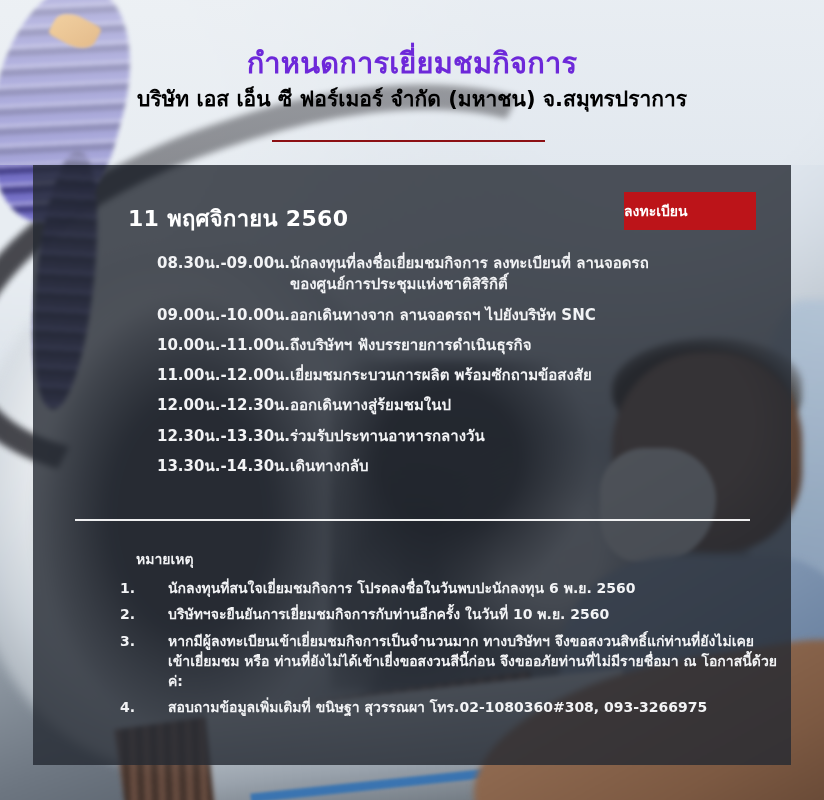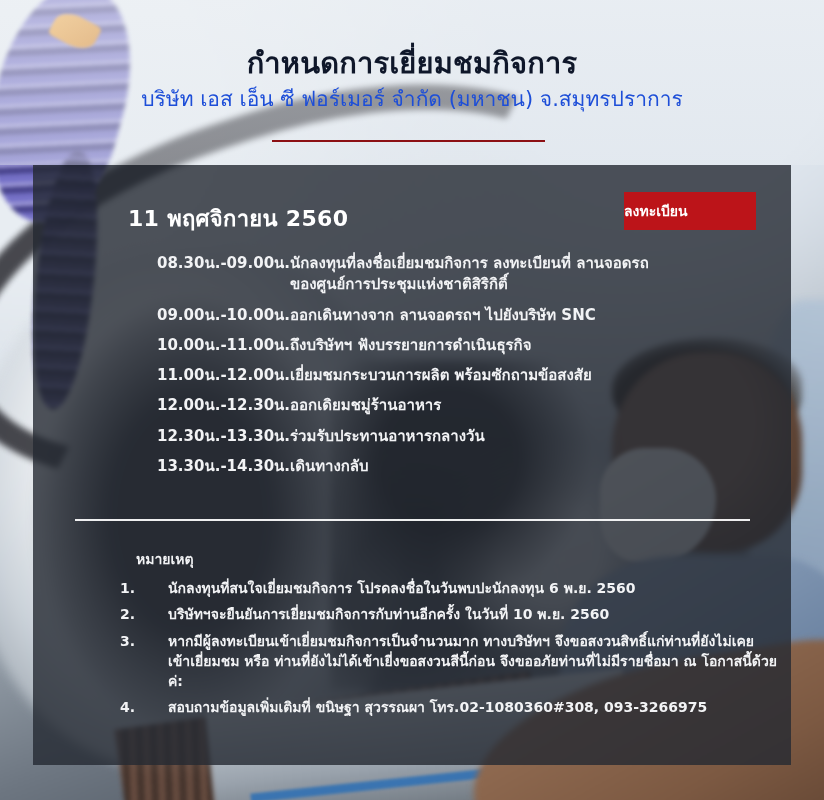--- a/index.html
+++ b/index.html
@@ -127,25 +127,25 @@
   }
   
   .top-wash{
     position:absolute;left:0;top:0;width:824px;height:165px;
     background:linear-gradient(180deg,rgba(240,243,246,.55),rgba(231,236,241,.42));
   }
 
   
   .header{position:absolute;left:0;top:46px;width:824px;text-align:center;}
   .title{
-    font-size:29px;font-weight:bold;color:#0f172a;letter-spacing:.2px;
+    font-size:29px;font-weight:bold;color:#6d28d9;letter-spacing:.2px;
     line-height:1.18;margin:0;
   }
   .subtitle{
-    font-size:21px;font-weight:normal;color:#1d4ed8;
+    font-size:21px;font-weight:bold;color:#000000;
     line-height:1.2;margin:7px 0 0;
   }
   .rule-red{
     position:absolute;left:272px;top:140px;width:273px;height:2px;
     background:#8c1014;
   }
 
   
   .register-btn{
     position:absolute;left:624px;top:192px;width:132px;height:38px;
@@ -248,21 +248,21 @@
       <div class="sch-desc">ถึงบริษัทฯ ฟังบรรยายการดำเนินธุรกิจ</div>
     </div>
 
     <div class="sch-row">
       <div class="sch-time">11.00น.-12.00น.</div>
       <div class="sch-desc">เยี่ยมชมกระบวนการผลิต พร้อมซักถามข้อสงสัย</div>
     </div>
 
     <div class="sch-row">
       <div class="sch-time">12.00น.-12.30น.</div>
-      <div class="sch-desc">ออกเดิยมชมู่ร้านอาหาร</div>
+      <div class="sch-desc">ออกเดินทางสู่ร้ยมชมในป</div>
     </div>
 
     <div class="sch-row">
       <div class="sch-time">12.30น.-13.30น.</div>
       <div class="sch-desc">ร่วมรับประทานอาหารกลางวัน</div>
     </div>
 
     <div class="sch-row">
       <div class="sch-time">13.30น.-14.30น.</div>
       <div class="sch-desc">เดินทางกลับ</div>

